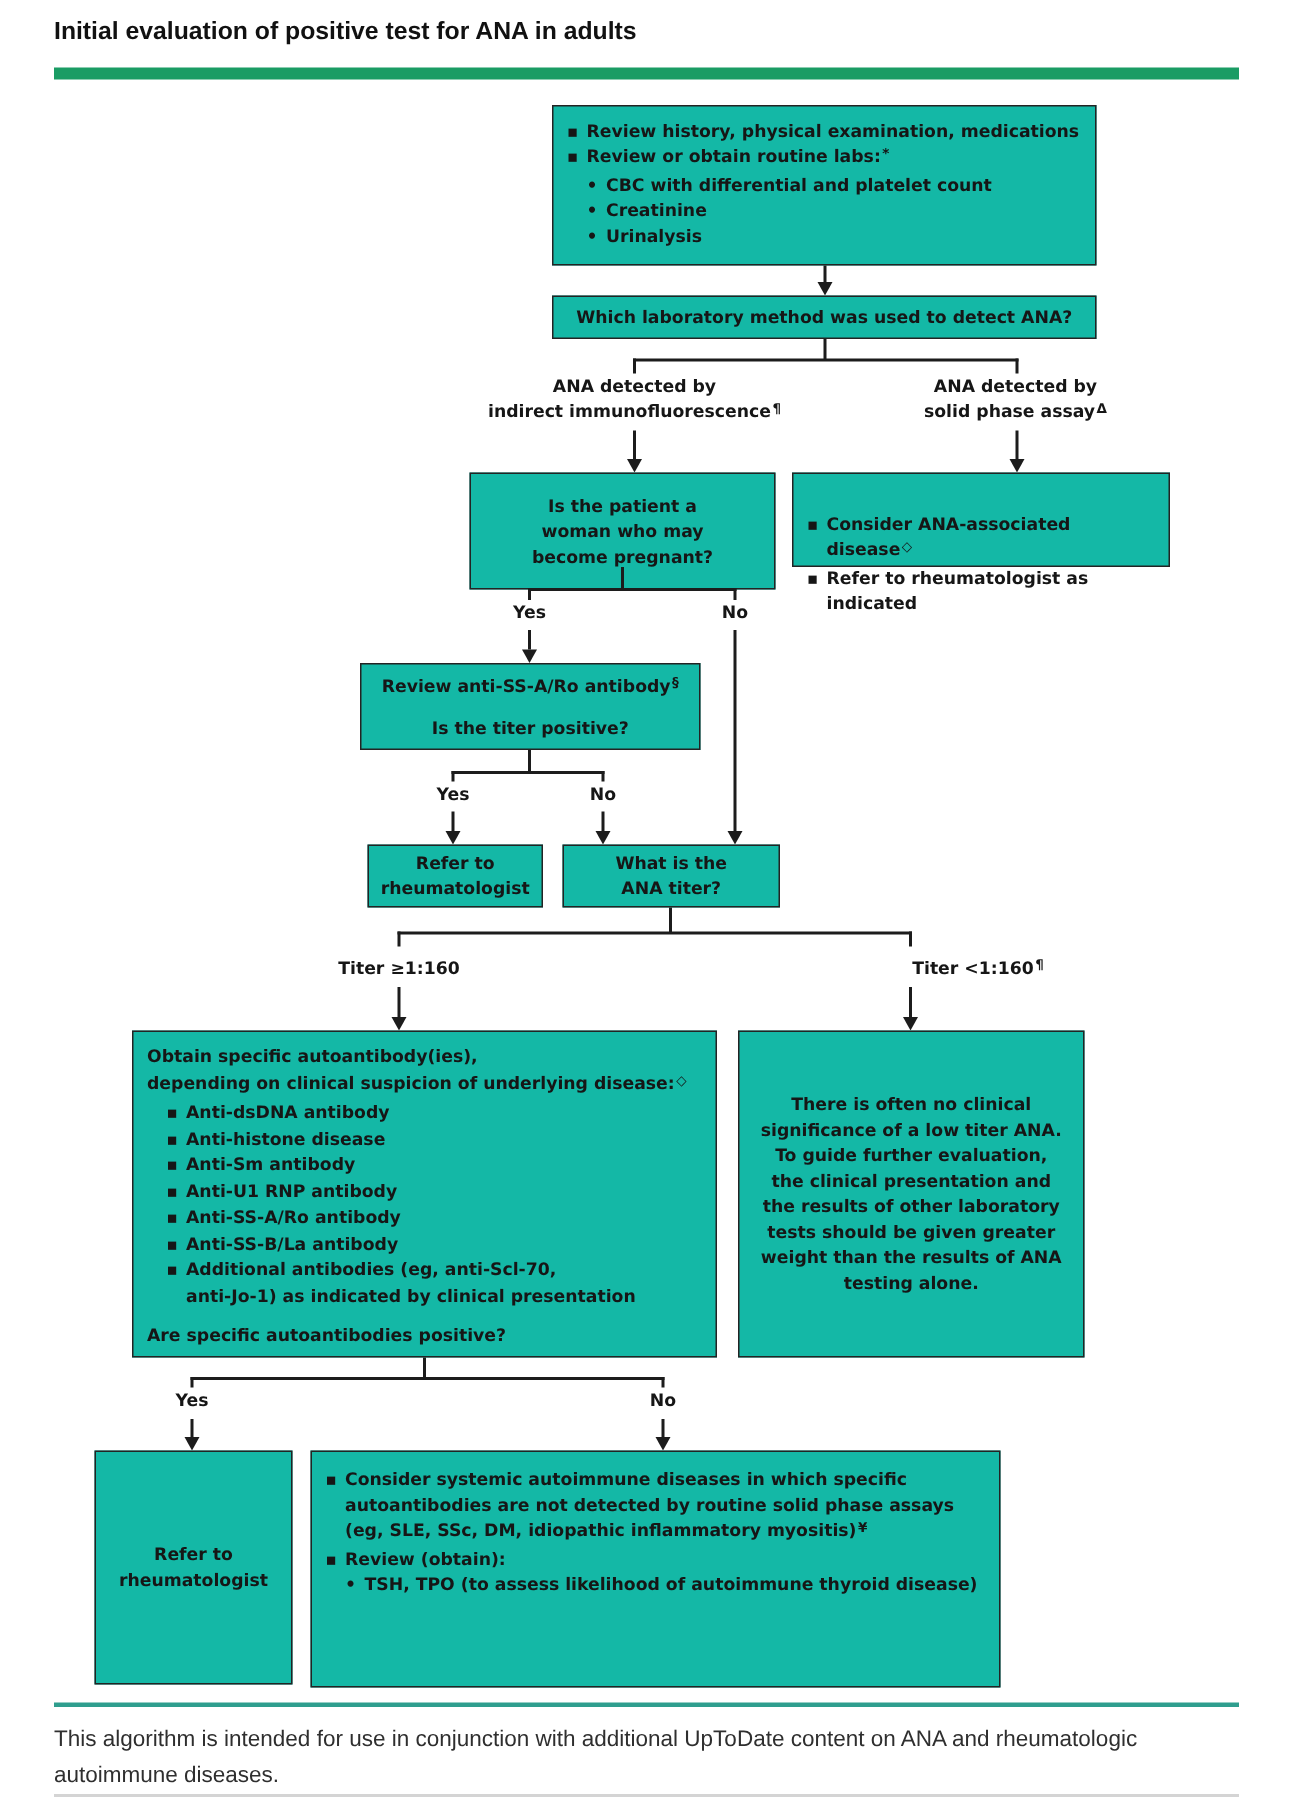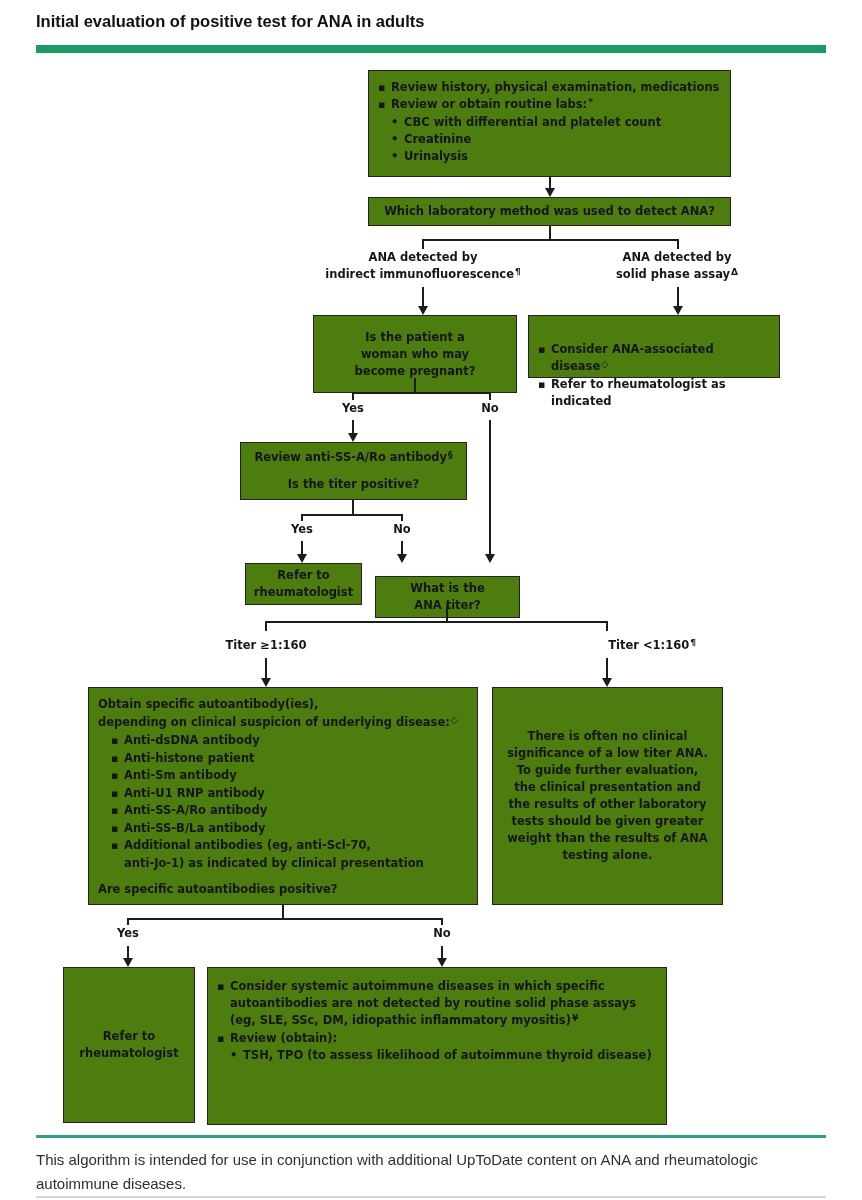--- a/index.html
+++ b/index.html
@@ -2,21 +2,21 @@
 <html><head>
 <meta charset="utf-8">
 <style>
   html,body{margin:0;padding:0;background:#fff;}
   .page{position:relative;width:862px;height:1200px;background:#fff;overflow:hidden;
         font-family:"DejaVu Sans",sans-serif;color:#161616;}
   .page-title{position:absolute;left:36px;top:12px;width:790px;margin:0;
         font-family:"Liberation Sans",sans-serif;font-size:16.5px;font-weight:bold;color:#111;}
   .title-bar{position:absolute;left:36px;top:45px;width:790px;height:8px;}
   
-  .box{position:absolute;border:1.5px solid #232323;background:#4d7c0f;box-sizing:border-box;
+  .box{position:absolute;border:1.5px solid #232323;background:#14b8a6;box-sizing:border-box;
        font-size:11.5px;font-weight:700;line-height:17px;color:#161616;}
   .center{display:flex;flex-direction:column;align-items:center;justify-content:center;text-align:center;}
   .pad{padding:8px 9px;}
   .brow{display:flex;align-items:flex-start;}
   .mk{flex:0 0 13px;}
   .mk-sq::before{content:"▪";font-size:11px;}
   .mk-dot::before{content:"•";}
   .sub{margin-left:13px;}
   .bt{flex:1 1 auto;}
   .sup{font-size:9px;position:relative;top:-3px;margin-left:1px;}
@@ -133,21 +133,21 @@
   <div class="vl" style="left:301px;top:541px;height:13px;"></div>
   <div class="ah" style="left:297px;top:554px;"></div>
   <div class="vl" style="left:401px;top:541px;height:13px;"></div>
   <div class="ah" style="left:397px;top:554px;"></div>
 
   <div class="box center" style="left:245px;top:563px;width:117px;height:42px;">
     <span>Refer to</span>
     <span>rheumatologist</span>
   </div>
 
-  <div class="box center" style="left:375px;top:576px;width:145px;height:42px;justify-content:center;">
+  <div class="box center" style="left:375px;top:563px;width:145px;height:42px;justify-content:center;">
     <span>What is the</span>
     <span>ANA titer?</span>
   </div>
 
   <div class="vl" style="left:446px;top:605px;height:17px;"></div>
   <div class="hl" style="left:265px;top:621px;width:343px;"></div>
   <div class="vl" style="left:265px;top:621px;height:10px;"></div>
   <div class="vl" style="left:606px;top:621px;height:10px;"></div>
   <div class="blabel" style="left:266px;top:637px;">Titer ≥1:160</div>
   <div class="blabel" style="left:607px;top:637px;margin-left:45px;"><span>Titer &lt;1:160</span><span class="sup">¶</span></div>
@@ -158,21 +158,21 @@
 
   <div class="box pad" style="left:88px;top:687px;width:390px;height:218px;line-height:17.5px;">
     <div>Obtain specific autoantibody(ies),</div>
     <div><span>depending on clinical suspicion of underlying disease:</span><span class="sup">◇</span></div>
     <div class="brow hang">
         <span class="mk mk-sq"></span>
         <span class="bt">Anti-dsDNA antibody</span>
       </div>
     <div class="brow hang">
         <span class="mk mk-sq"></span>
-        <span class="bt">Anti-histone patient</span>
+        <span class="bt">Anti-histone disease</span>
       </div>
     <div class="brow hang">
         <span class="mk mk-sq"></span>
         <span class="bt">Anti-Sm antibody</span>
       </div>
     <div class="brow hang">
         <span class="mk mk-sq"></span>
         <span class="bt">Anti-U1 RNP antibody</span>
       </div>
     <div class="brow hang">

